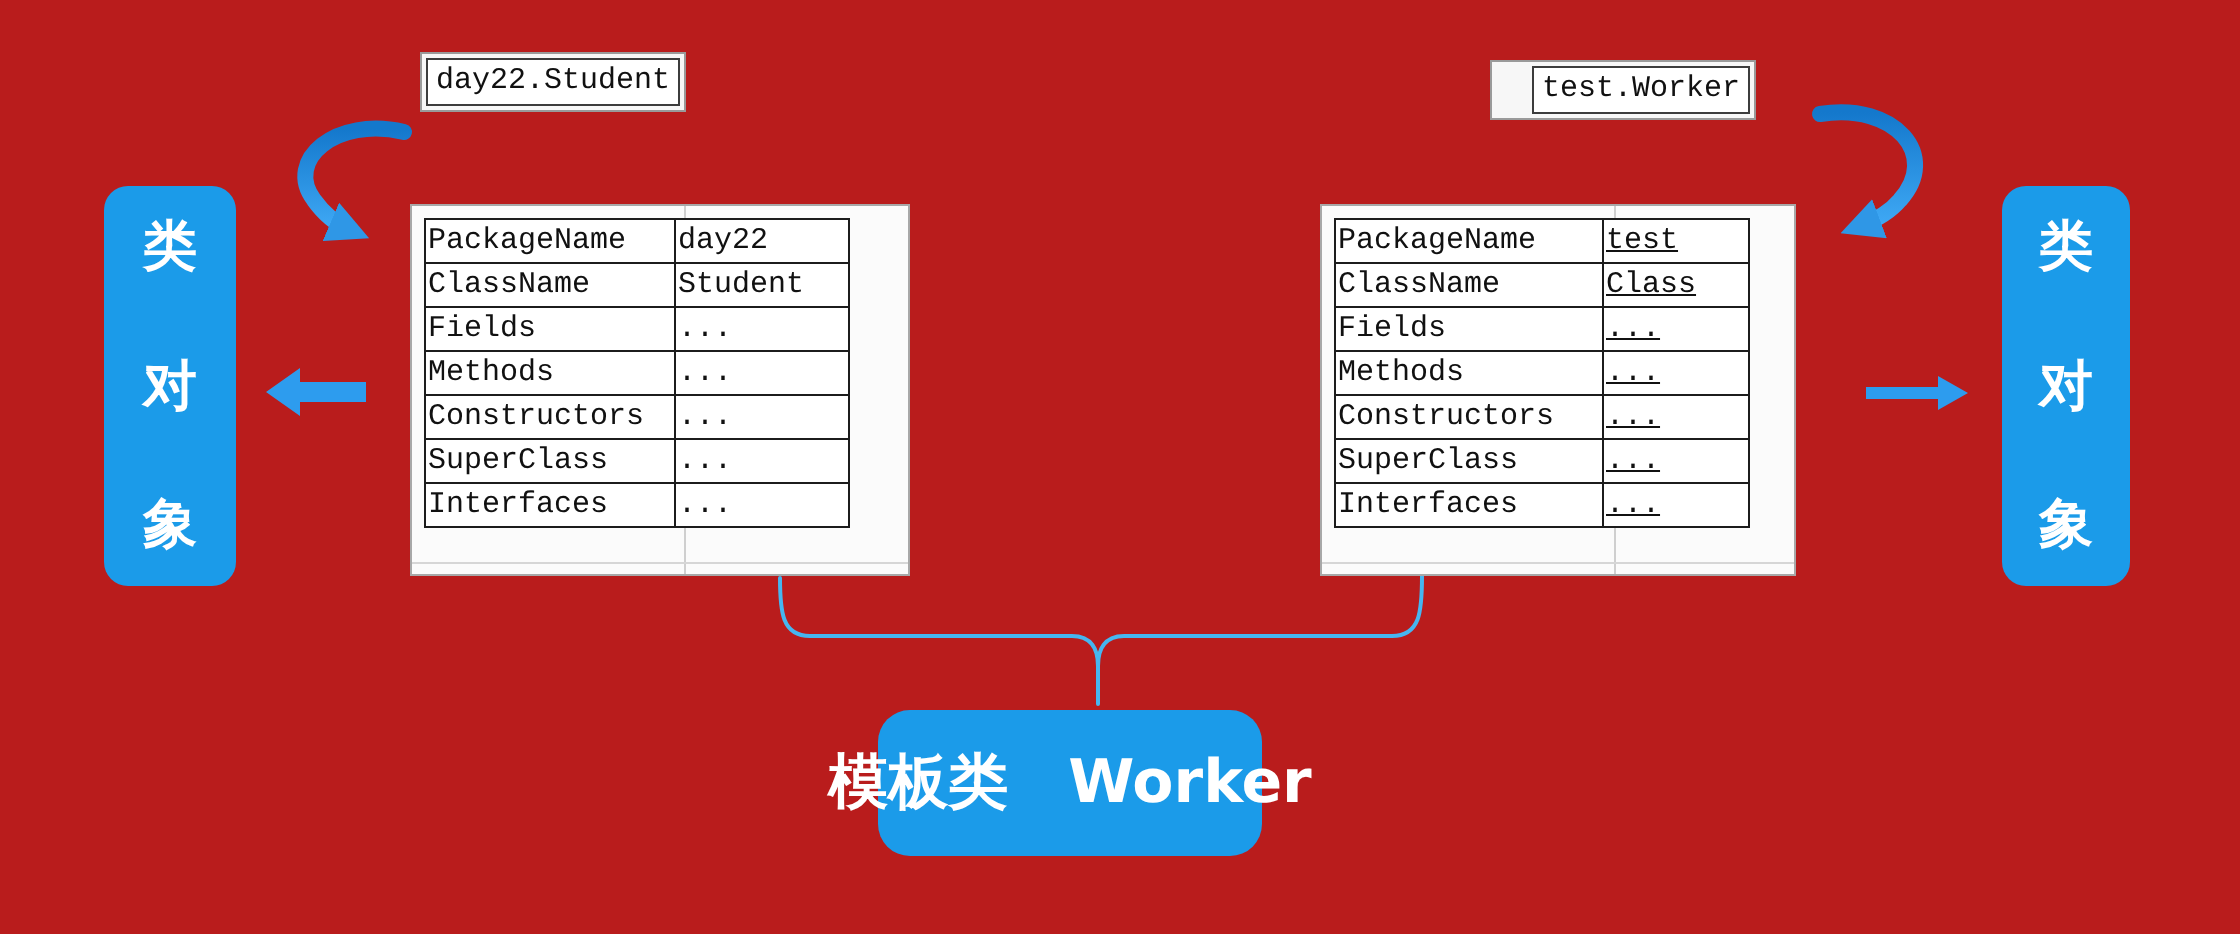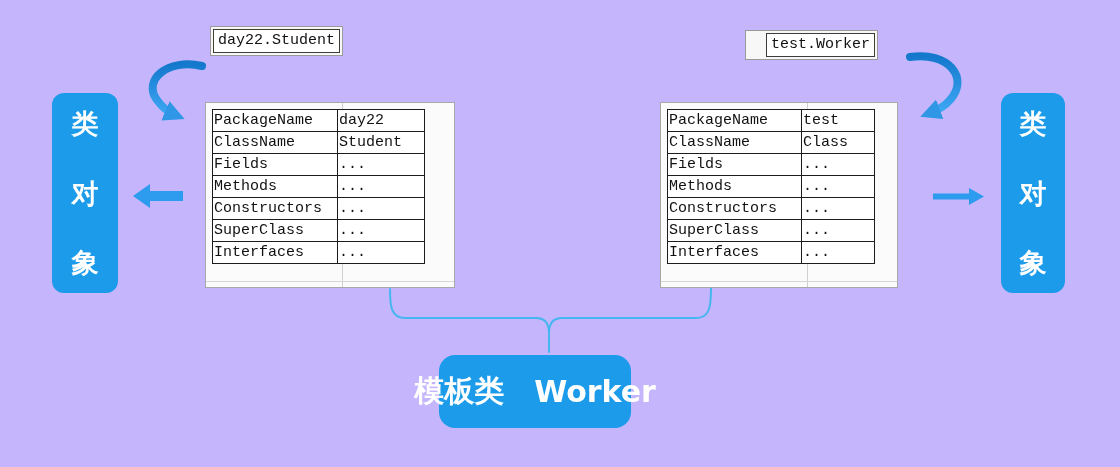--- a/index.html
+++ b/index.html
@@ -1,17 +1,17 @@
 <!DOCTYPE html>
 <html><head>
 <meta charset="utf-8">
 <style>
   html,body{margin:0;padding:0;background:#ffffff;}
   #canvas{
-    position:relative;width:1120px;height:467px;background:#c4b5fd;overflow:hidden;
+    position:relative;width:1120px;height:467px;background:#b91c1c;overflow:hidden;
     font-family:"DejaVu Sans","Liberation Sans",sans-serif;
   }
   #shapes{position:absolute;left:0;top:0;width:1120px;height:467px;}
 
   
   .ref-box{
     position:absolute;border:1px solid #9a9a9a;background:#f7f7f7;padding:2px;
     box-sizing:border-box;
   }
   .ref-box-inner{
@@ -33,21 +33,21 @@
   .meta-table{
     border-collapse:collapse;background:#ffffff;margin:6px 0 0 6px;position:relative;z-index:1;
   }
   .meta-table td{
     border:1.5px solid #1c1c1c;
     font-family:"Liberation Mono","DejaVu Sans Mono",monospace;
     font-size:15px;color:#111;height:21px;padding:0 1px;white-space:nowrap;
     box-sizing:content-box;
   }
   .tbl-left td.k{width:122px;} .tbl-left td.v{width:84px;}
-  .tbl-right td.k{width:131px;} .tbl-right td.v{width:70px;}
+  .tbl-right td.k{width:131px;} .tbl-right td.v{width:70px;text-decoration:underline;}
 
   
   .obj-box{
     position:absolute;background:#1b9be9;border-radius:12px;color:#ffffff;
     display:flex;flex-direction:column;align-items:center;justify-content:space-between;
     padding:17px 0;box-sizing:border-box;font-weight:600;font-size:27px;line-height:1;
   }
   .template-box{
     position:absolute;background:#1b9be9;border-radius:16px;color:#ffffff;
     display:flex;align-items:center;justify-content:center;

